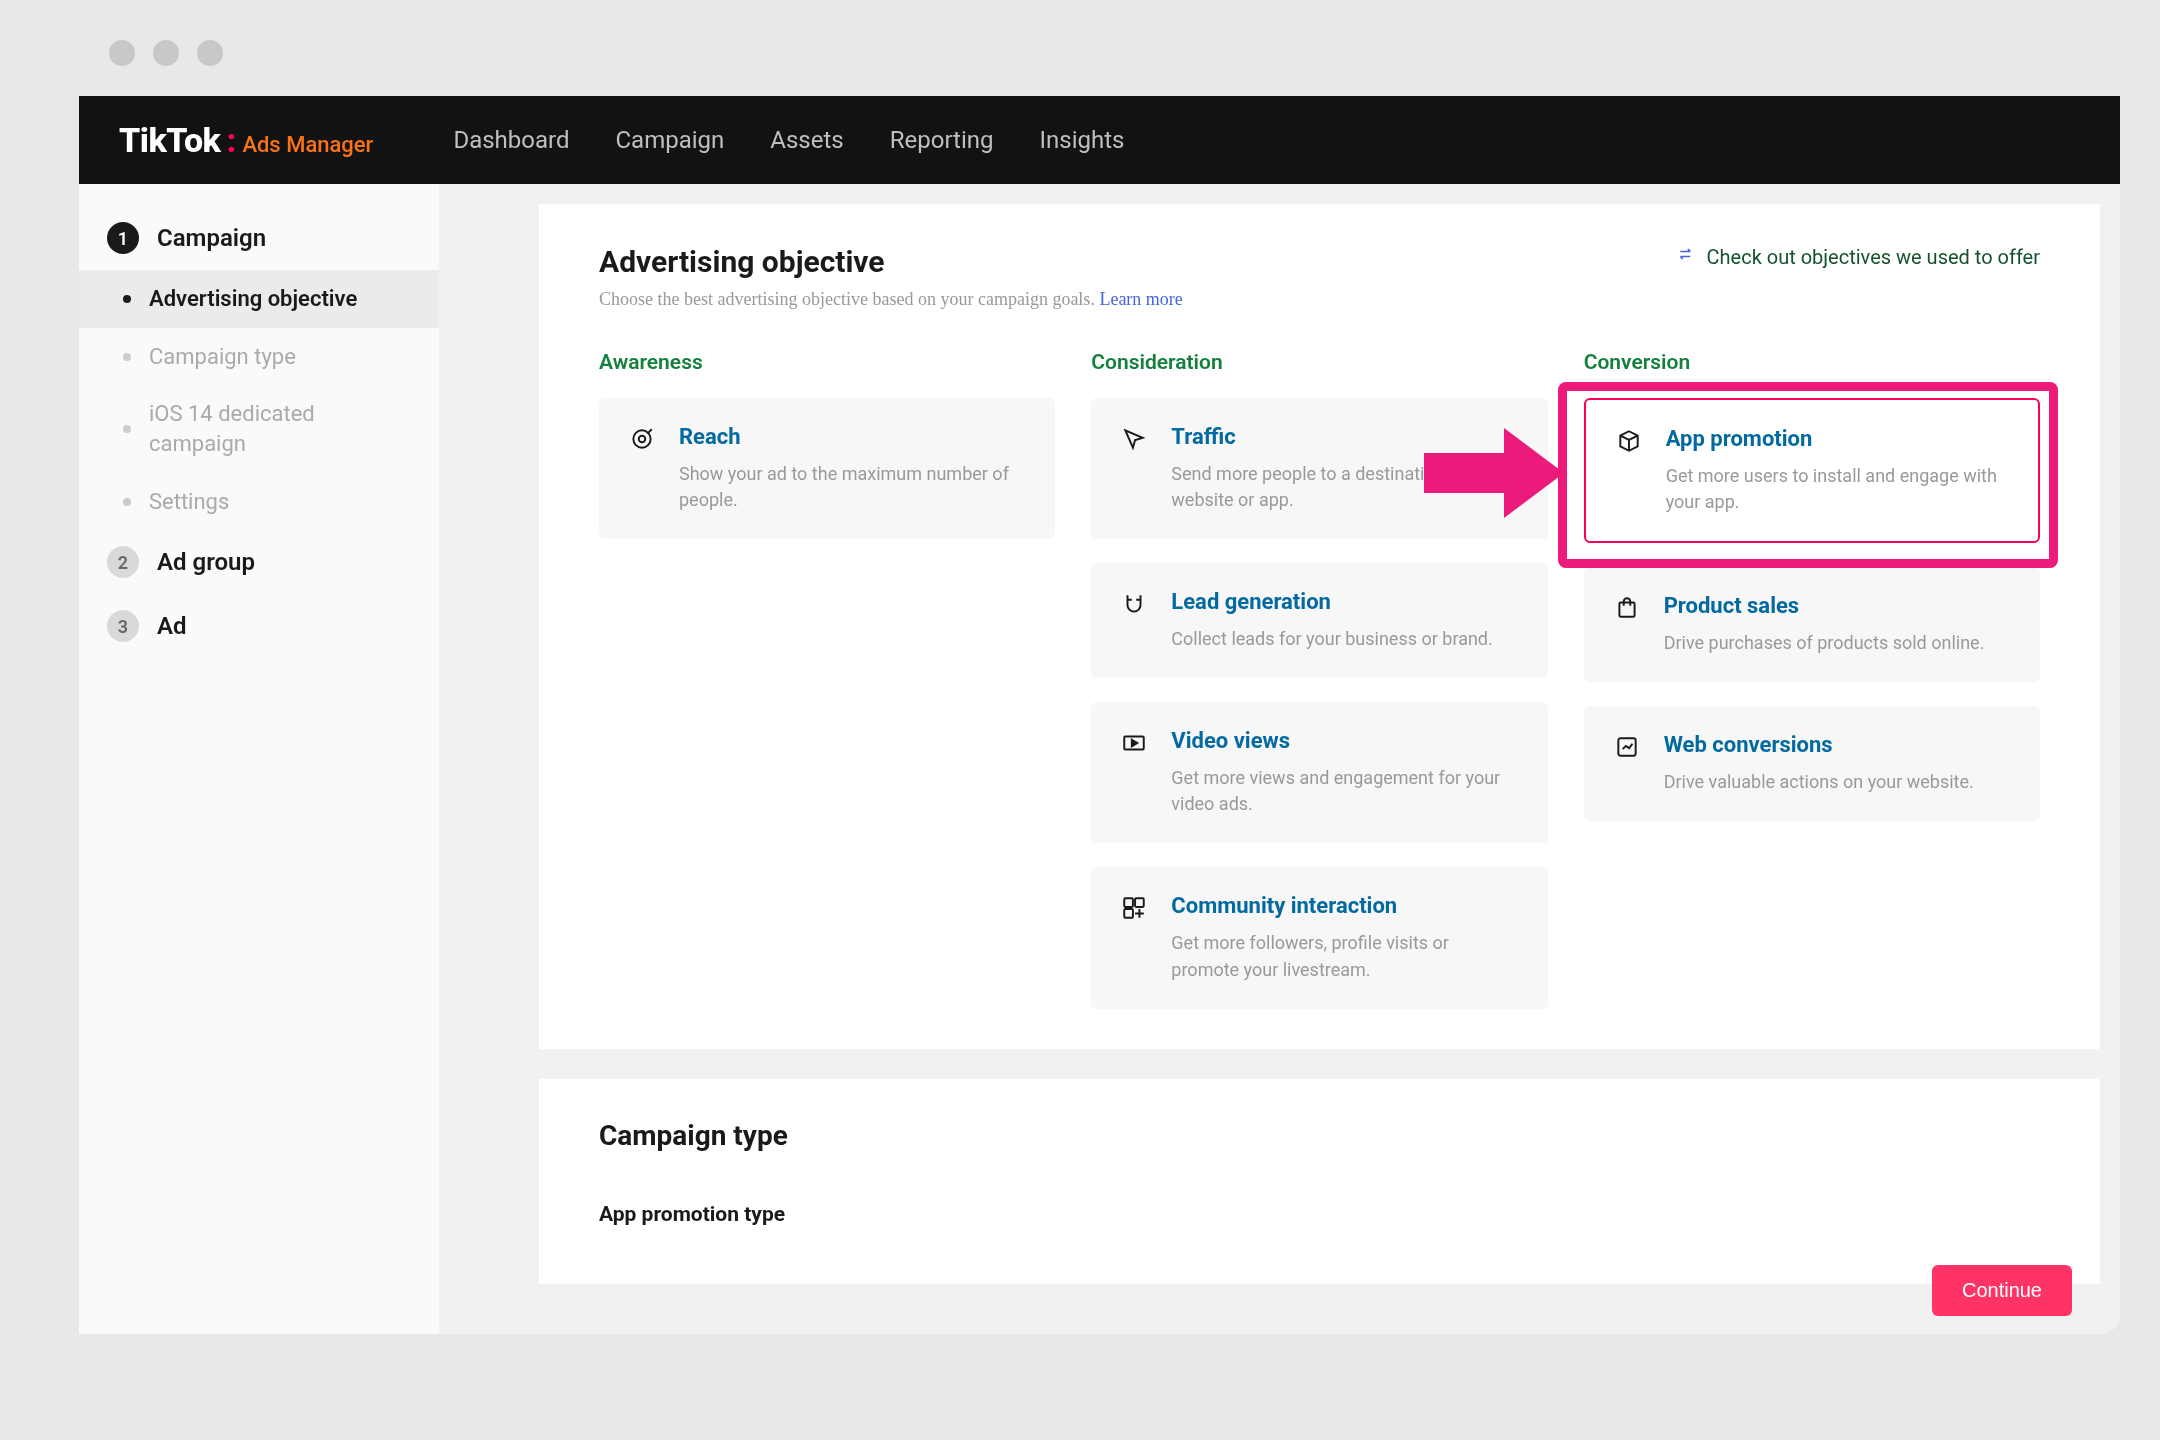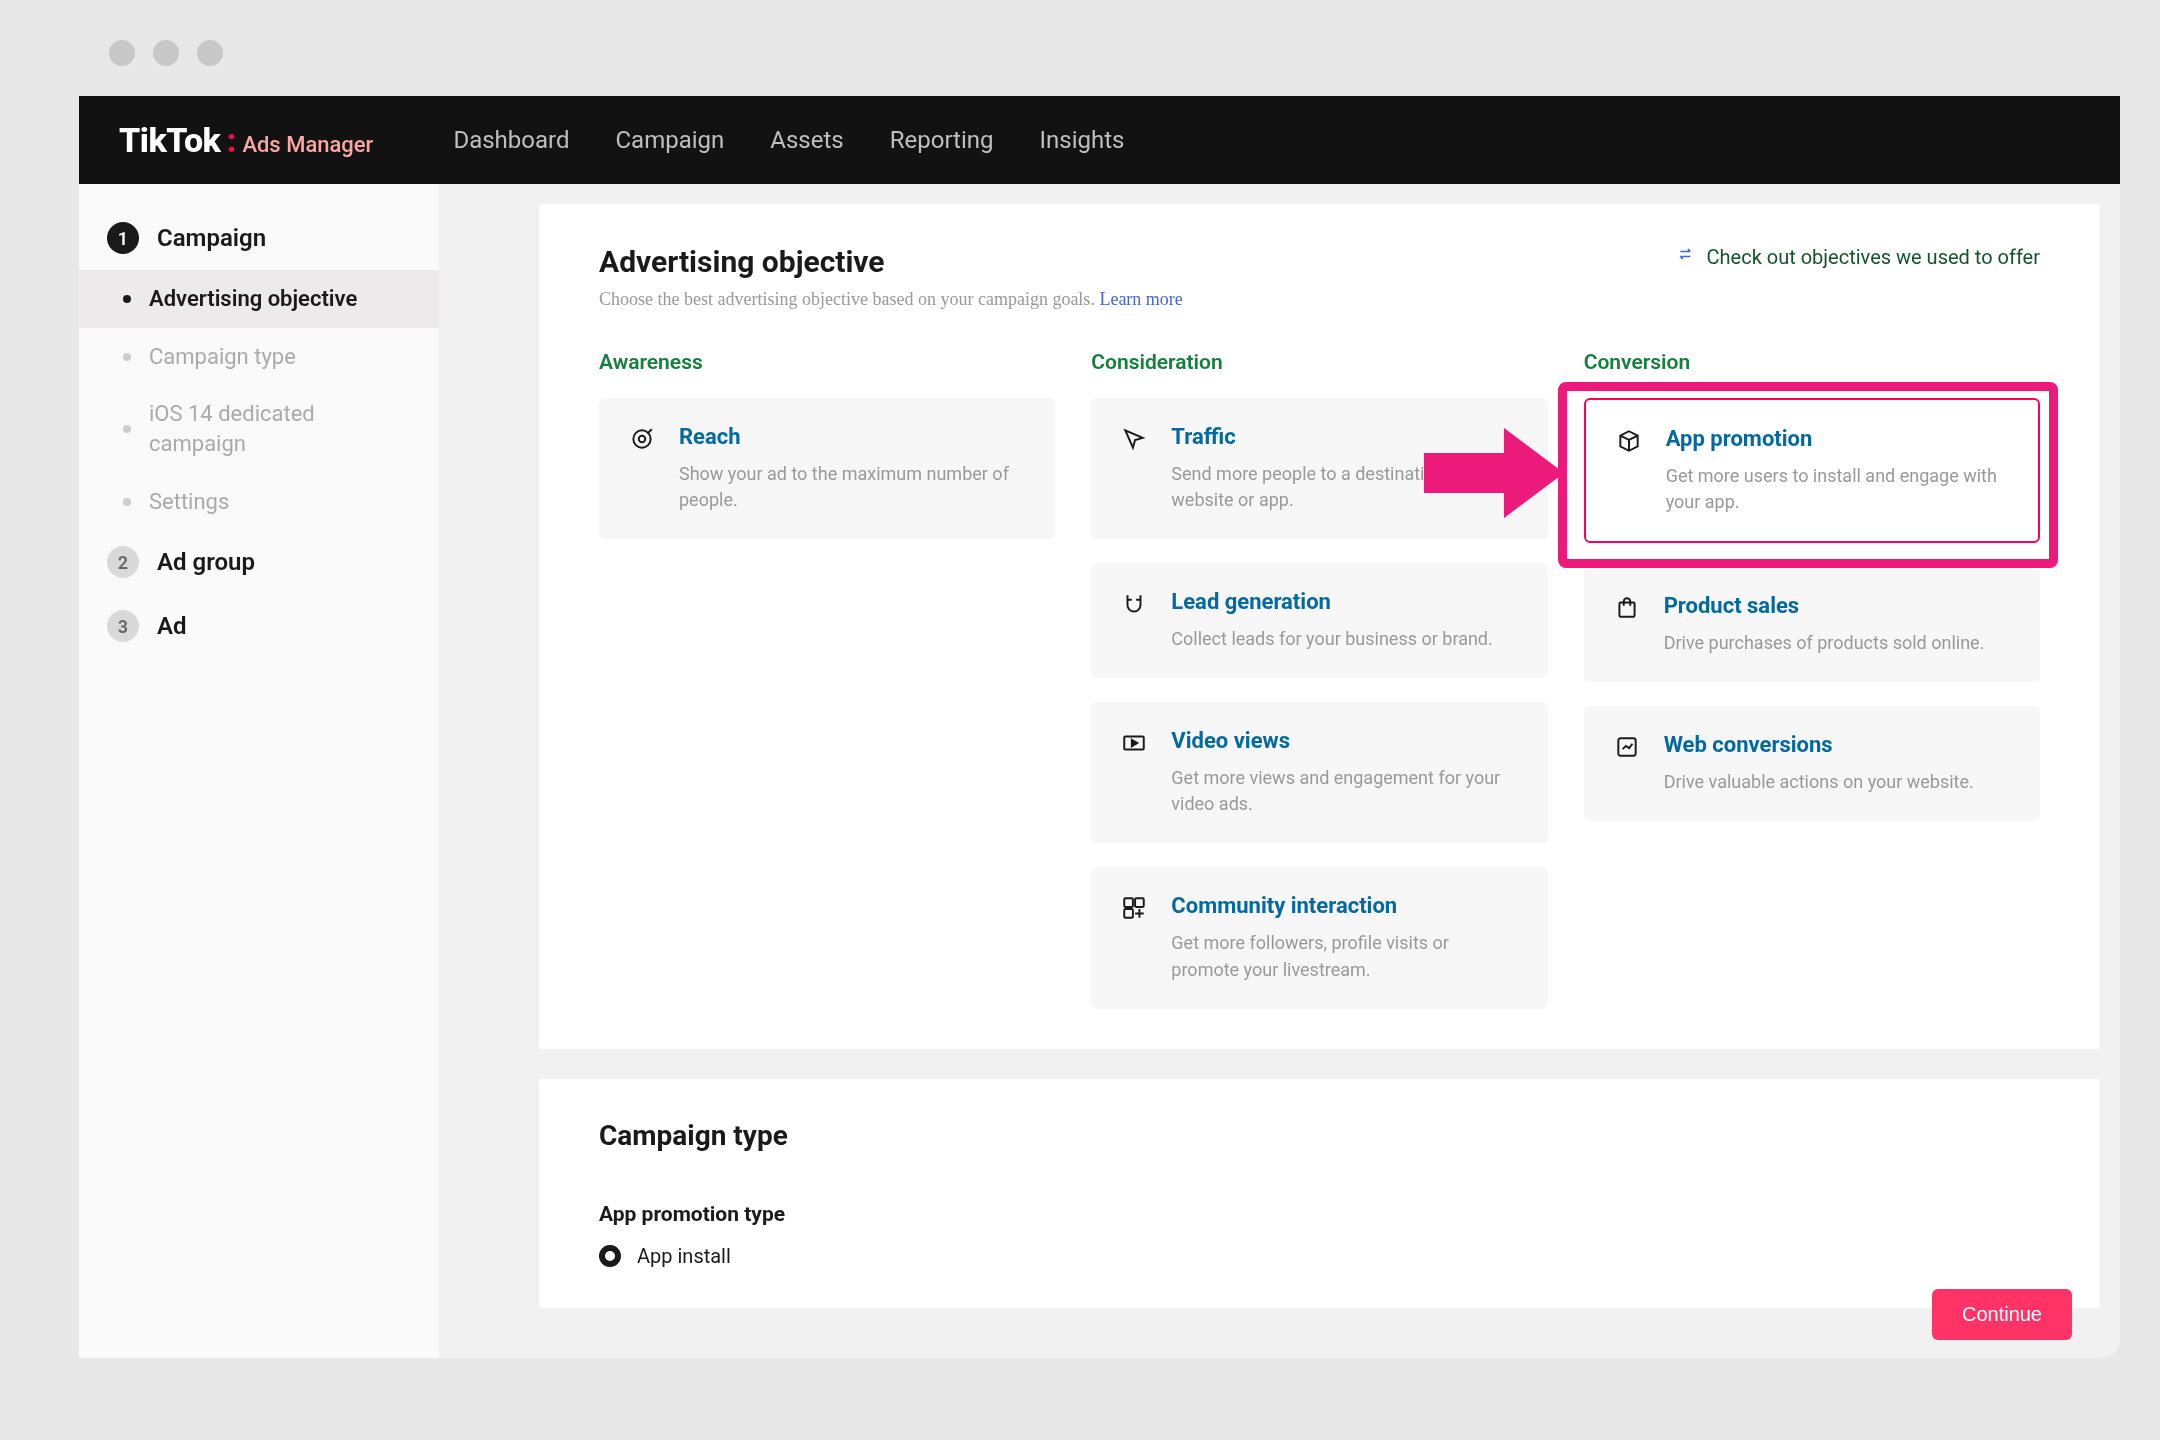--- a/index.html
+++ b/index.html
@@ -8,21 +8,21 @@
     .browser-frame { background: #e8e8e8; border-radius: 20px; width: 2080px; margin: 0 auto; padding-top: 20px; overflow: hidden; padding-left: 39px; }
     .browser-dots { display: flex; gap: 18px; padding: 20px 30px 30px; }
     .browser-dot { width: 26px; height: 26px; border-radius: 50%; background: #c8c8c8; }
     
     .app { background: #fff; }
     
     .topbar { background: #121212; color: #c8c8c8; display: flex; align-items: center; padding: 24px 40px; gap: 40px; }
     .brand { display: flex; align-items: baseline; gap: 6px; }
     .brand-logo { color: #fff; font-weight: 800; font-size: 34px; letter-spacing: -0.5px; }
     .brand-colon { color: #ff0050; font-weight: 800; font-size: 34px; }
-    .brand-sub { color: #fca5a5; font-size: 22px; font-weight: 500; }
+    .brand-sub { color: #f97316; font-size: 22px; font-weight: 500; }
     .nav { display: flex; gap: 46px; margin-left: 40px; }
     .nav-item { color: #bfbfbf; font-size: 24px; cursor: pointer; }
     
     .body { display: flex; }
     
     .sidebar { width: 360px; background: #fafafa; padding: 22px 0; }
     .step { display: flex; align-items: center; gap: 18px; padding: 16px 28px; font-size: 24px; color: #1a1a1a; font-weight: 600; }
     .step-num { width: 32px; height: 32px; border-radius: 50%; display: flex; align-items: center; justify-content: center; font-size: 18px; font-weight: 600; }
     .step-num.active { background: #1a1a1a; color: #fff; }
     .step-num.inactive { background: #d9d9d9; color: #666; }
@@ -263,24 +263,20 @@
                     <path d="M0 25 L80 25 L80 0 L140 45 L80 90 L80 65 L0 65 Z" fill="#ec1a7b"></path>
                   </svg>
               </div>
             </div>
           </div>
         </div>
 
         <div class="panel">
           <div class="section-title">Campaign type</div>
           <div class="field-label">App promotion type</div>
-          <div class="radio-row">
-            <div class="radio-outer"></div>
-            <div class="radio-label">App install</div>
-          </div>
         </div>
 
         <div class="footer">
           <button class="btn-continue">Continue</button>
         </div>
       </div>
     </div>
   </div>
 </div>
 

